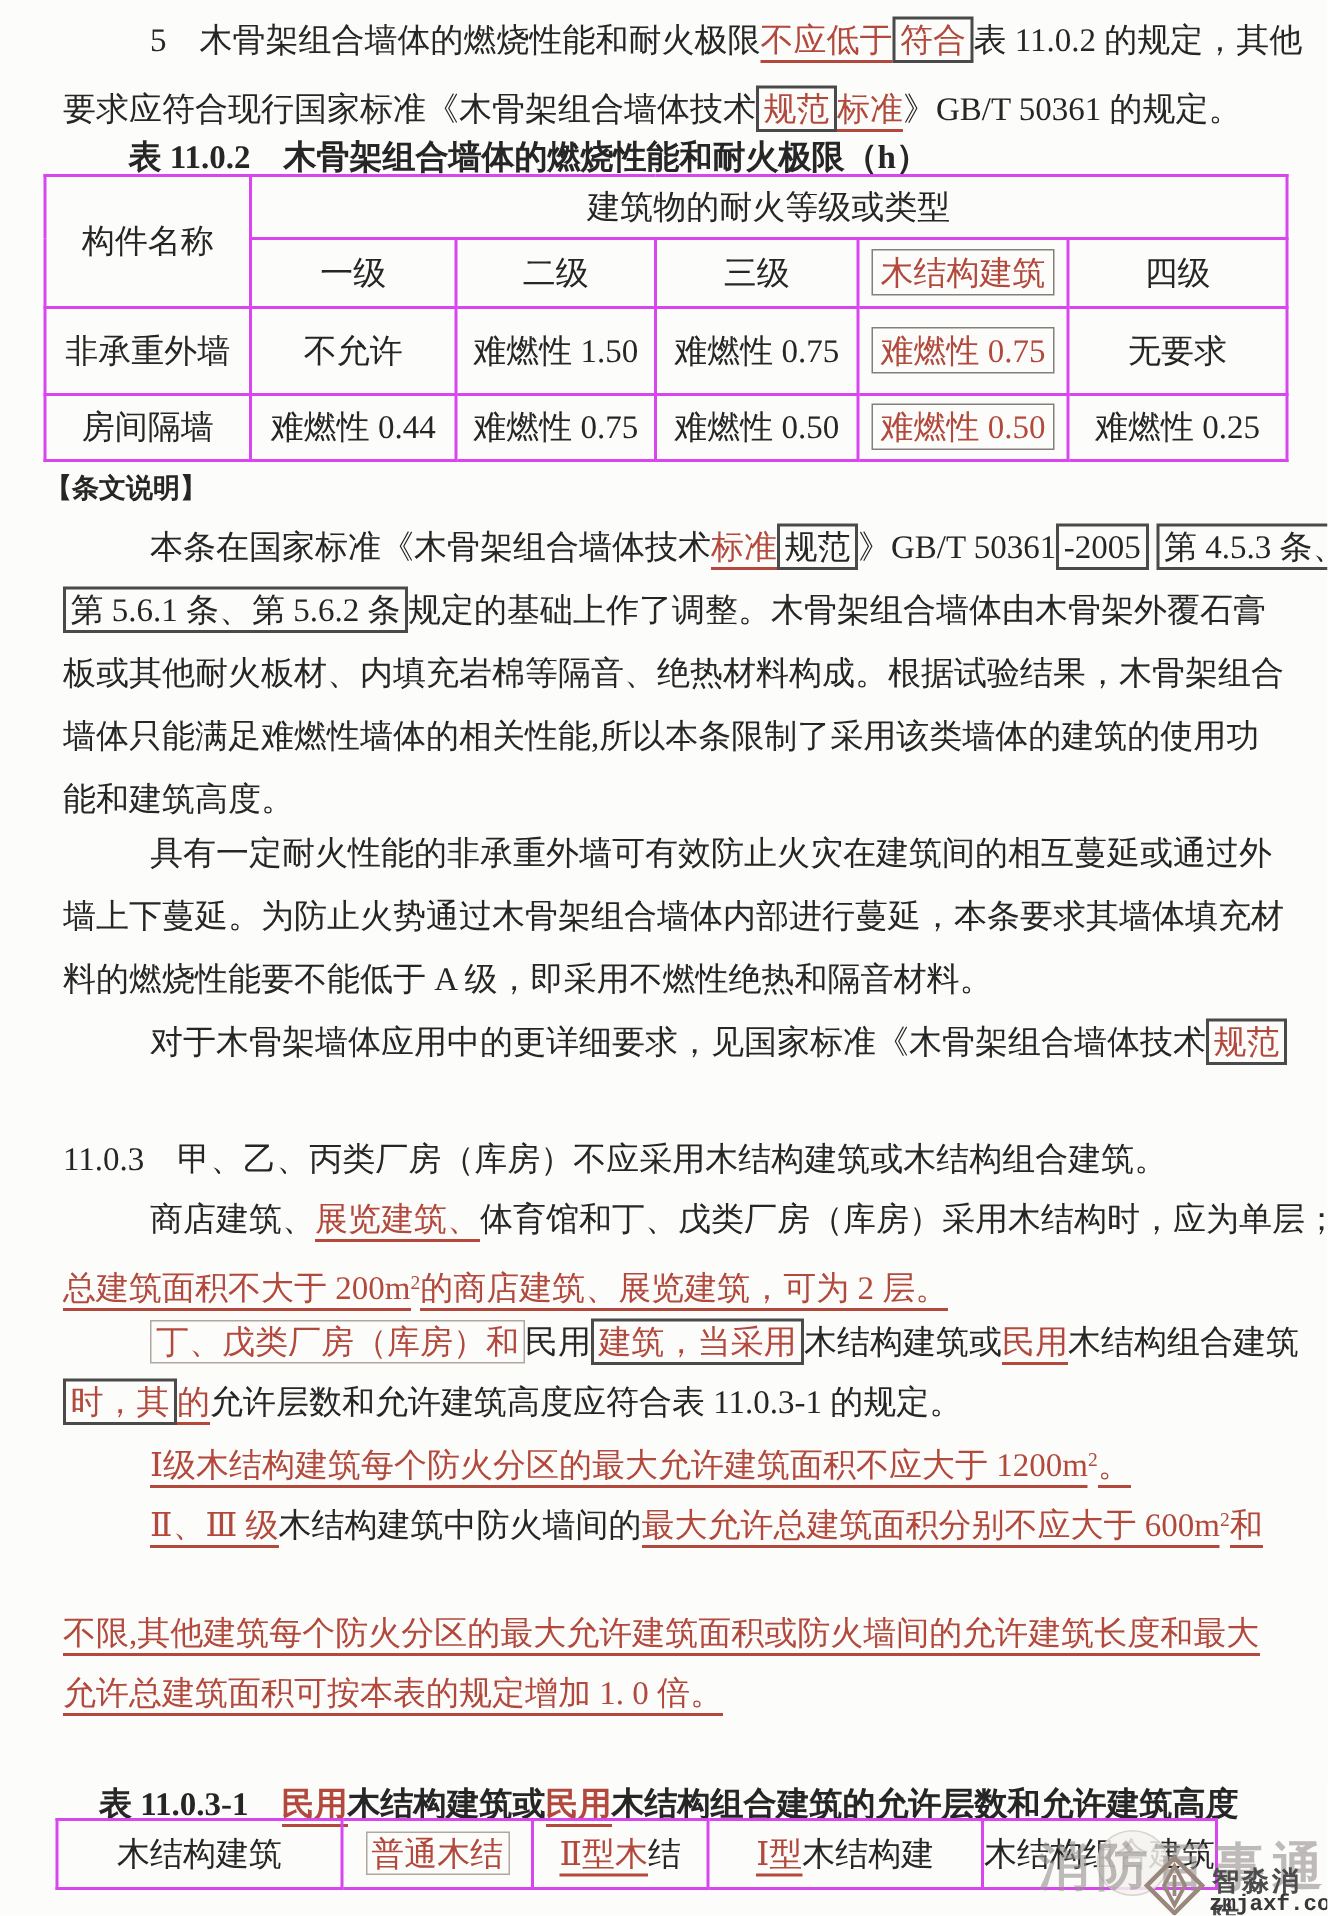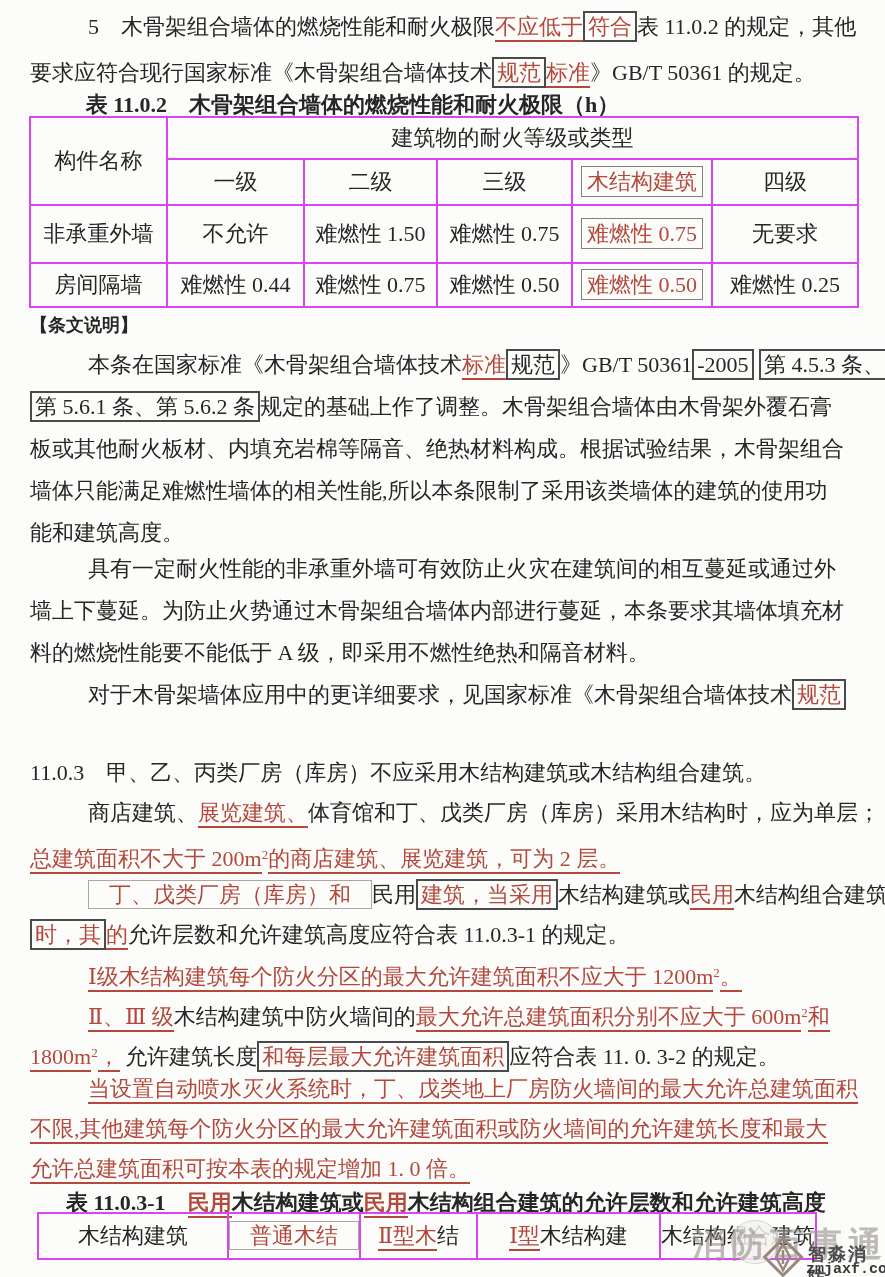--- a/index.html
+++ b/index.html
@@ -1,26 +1,26 @@
 <!DOCTYPE html>
 <html><head>
 <meta charset="utf-8">
 <style>
   html,body{margin:0;padding:0;background:#ffffff;}
   .page{position:relative;width:885px;height:1277px;background:#fcfcfb;overflow:hidden;
         font-family:"Liberation Serif","DejaVu Serif",serif;color:#262626;}
   .para{position:absolute;left:30px;width:830px;}
-  .line{height:42px;line-height:34px;font-size:22px;white-space:nowrap;}
+  .line{height:42px;line-height:34px;font-size:22px;white-space:nowrap;margin-left:12px;}
   .c5 .line{height:46px;}
   .tight .line{height:40px;}
   .indent{padding-left:58px;}
   .red{color:#b2493c;}
   .ul{border-bottom:2px solid #b2493c;padding-bottom:1px;}
   .boxd{border:2px solid #4a4a4a;padding:1px 3px;}
-  .boxl{border:1.5px solid #b0a7a0;padding:1px 20px;}
+  .boxl{border:1.5px solid #b0a7a0;padding:1px 3px;}
   .boxm{border:1.5px solid #857f7a;padding:2px 5px;}
   .sup{font-size:13px;vertical-align:7px;border-bottom:none;}
   .ttitle{position:absolute;font-size:22px;font-weight:bold;white-space:nowrap;}
   .t1{left:0;width:705px;text-align:center;top:90px;}
   .t2{left:66px;top:1188px;}
   .explain{position:absolute;left:30px;top:313px;font-size:18px;font-weight:bold;}
   .tbl{position:absolute;border-collapse:collapse;table-layout:fixed;}
   .tbl td{border:2px solid #d946ef;text-align:center;vertical-align:middle;
           font-size:22px;padding:0;white-space:nowrap;}
   .tbl1{left:29px;top:116px;}
@@ -120,24 +120,22 @@
     </div>
   <div class="para tight" style="top:878px;">
       <div class="line indent"><span class="red boxl">丁、戊类厂房（库房）和</span><span class="">民用</span><span class="red boxd">建筑，当采用</span><span class="">木结构建筑或</span><span class="red ul">民用</span><span class="">木结构组合建筑</span></div>
       <div class="line"><span class="red boxd">时，其</span><span class="red ul">的</span><span class="">允许层数和允许建筑高度应符合表 11.0.3-1 的规定。</span></div>
     </div>
   <div class="para tight" style="top:956px;">
       <div class="line indent"><span class="red ul">Ⅰ级木结构建筑每个防火分区的最大允许建筑面积不应大于 1200m</span><span class="red ul sup">2</span><span class="red ul">。</span></div>
     </div>
   <div class="para tight" style="top:996px;">
       <div class="line indent"><span class="red ul">Ⅱ、Ⅲ 级</span><span class="">木结构建筑中防火墙间的</span><span class="red ul">最大允许总建筑面积分别不应大于 600m</span><span class="red ul sup">2</span><span class="red ul">和</span></div>
-      <div class="line"><span class="red ul">1800m</span><span class="red ul sup">2</span><span class="red ul">，</span><span class=""> 允许建筑长度</span><span class="red boxd">和每层最大允许建筑面积</span><span class="">应符合表 11. 0. 3-2 的规定。</span></div>
     </div>
   <div class="para tight" style="top:1072px;">
-      <div class="line indent"><span class="red ul">当设置自动喷水灭火系统时，丁、戊类地上厂房防火墙间的最大允许总建筑面积</span></div>
       <div class="line"><span class="red ul">不限,其他建筑每个防火分区的最大允许建筑面积或防火墙间的允许建筑长度和最大</span></div>
       <div class="line"><span class="red ul">允许总建筑面积可按本表的规定增加 1. 0 倍。</span></div>
     </div>
 
   <div class="ttitle t2"><span class="">表 11.0.3-1　</span><span class="red ul">民用</span><span class="">木结构建筑或</span><span class="red ul">民用</span><span class="">木结构组合建筑的允许层数和允许建筑高度</span></div>
 
   <table class="tbl tbl2">
     <colgroup>
       <col style="width:190px">
         <col style="width:127px">

